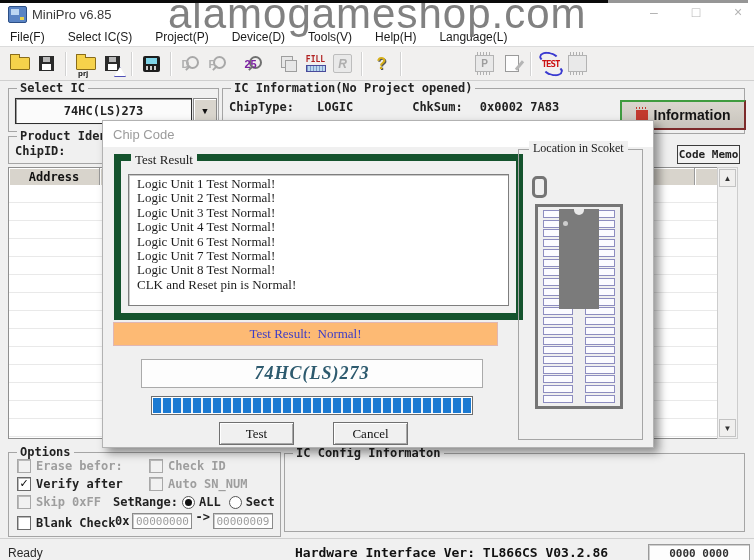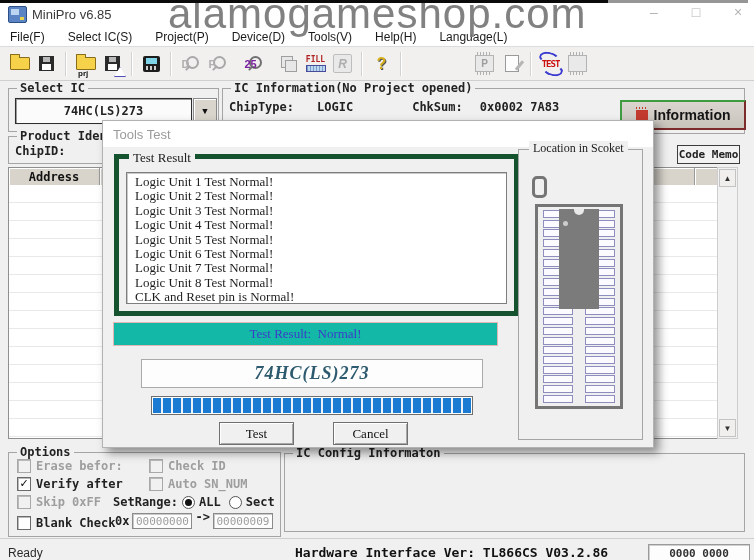--- a/index.html
+++ b/index.html
@@ -121,26 +121,26 @@
   .vscroll{position:absolute;left:717px;top:167px;width:19px;height:270px;background:#f2f2f2;border:1px solid #cdcdcd;}
   .sc-btn{position:absolute;left:1px;width:15px;height:16px;background:#f0efee;border:1px solid #c3c3c3;
           display:flex;align-items:center;justify-content:center;font-size:8px;color:#333;}
   .sc-up{top:1px;} .sc-dn{bottom:1px;}
 
   
   .dialog{position:absolute;left:102px;top:120px;width:550px;height:326px;background:#f0f0f0;
           border:1px solid #b2b2b2;box-shadow:5px 5px 9px rgba(0,0,0,0.42);z-index:10;}
   .dlg-title{position:absolute;left:0;top:0;right:0;height:26px;background:#ffffff;
              display:flex;align-items:center;padding-left:10px;font-size:13px;color:#9b9b9b;}
-  .tr-group{position:absolute;left:11px;top:33px;width:395px;height:152px;border:5px solid #14532d;}
+  .tr-group{position:absolute;left:11px;top:33px;width:395px;height:152px;border:7px solid #14532d;}
   .dlg-glabel{position:absolute;top:-9px;left:10px;background:#f0f0f0;padding:0 4px;font-size:13px;color:#1a1a1a;}
   .listbox{position:absolute;left:7px;top:13px;right:7px;bottom:7px;background:#fff;border:1px solid #7e7e7e;
            box-shadow:inset 1px 1px 0 #c9c9c9;padding:2px 0 8px 8px;overflow:hidden;}
   .lb-row{font-size:13px;line-height:14.4px;color:#1c1c1c;white-space:nowrap;}
-  .banner{position:absolute;left:10px;top:201px;width:383px;height:22px;background:#14b8a6;border:1px solid #e0b7b4;
+  .banner{position:absolute;left:10px;top:201px;width:383px;height:22px;background:#fdba74;border:1px solid #e0b7b4;
           display:flex;align-items:center;justify-content:center;font-size:13px;color:#3c3cc8;white-space:pre;}
   .chip-name-box{position:absolute;left:38px;top:238px;width:340px;height:27px;background:#fdfdfd;border:1px solid #aaa;
           display:flex;align-items:center;justify-content:center;font-size:18px;font-weight:bold;font-style:italic;
           color:#2d5a6e;letter-spacing:1px;}
   .progress{position:absolute;left:48px;top:275px;width:318px;height:15px;border:1px solid #6e6e6e;background:#fff;padding:1px;}
   .progress-fill{height:100%;background:repeating-linear-gradient(90deg,#1b7ad2 0 8px,#edf3f9 8px 10px);}
   .dlg-btn{position:absolute;width:73px;height:21px;background:#f0f0f0;border:1px solid #707070;
            box-shadow:inset 1px 1px 0 #ffffff, inset -1px -1px 0 #a8a8a8;
            display:flex;align-items:center;justify-content:center;font-size:13px;color:#111;cursor:pointer;}
   .btn-test{left:116px;top:301px;} .btn-cancel{left:230px;top:301px;}
@@ -315,31 +315,30 @@
     <div class="buf-body"></div>
   </div>
 
   <div class="vscroll">
     <div class="sc-btn sc-up">▲</div>
     <div class="sc-btn sc-dn">▼</div>
   </div>
 
   <div class="dialog serif">
     <div class="dlg-title" style="font-family:'Liberation Sans',sans-serif;">
-      <span>Tools Test</span>
+      <span>Chip Code</span>
     </div>
 
     <div class="tr-group">
       <span class="dlg-glabel serif">Test Result</span>
       <div class="listbox">
           <div class="lb-row serif">Logic Unit 1 Test Normal!</div>
           <div class="lb-row serif">Logic Unit 2 Test Normal!</div>
           <div class="lb-row serif">Logic Unit 3 Test Normal!</div>
           <div class="lb-row serif">Logic Unit 4 Test Normal!</div>
-          <div class="lb-row serif">Logic Unit 5 Test Normal!</div>
           <div class="lb-row serif">Logic Unit 6 Test Normal!</div>
           <div class="lb-row serif">Logic Unit 7 Test Normal!</div>
           <div class="lb-row serif">Logic Unit 8 Test Normal!</div>
           <div class="lb-row serif">CLK and Reset pin is Normal!</div>
         </div>
     </div>
 
     <div class="banner serif">Test Result:  Normal!</div>
 
     <div class="chip-name-box">74HC(LS)273</div>

